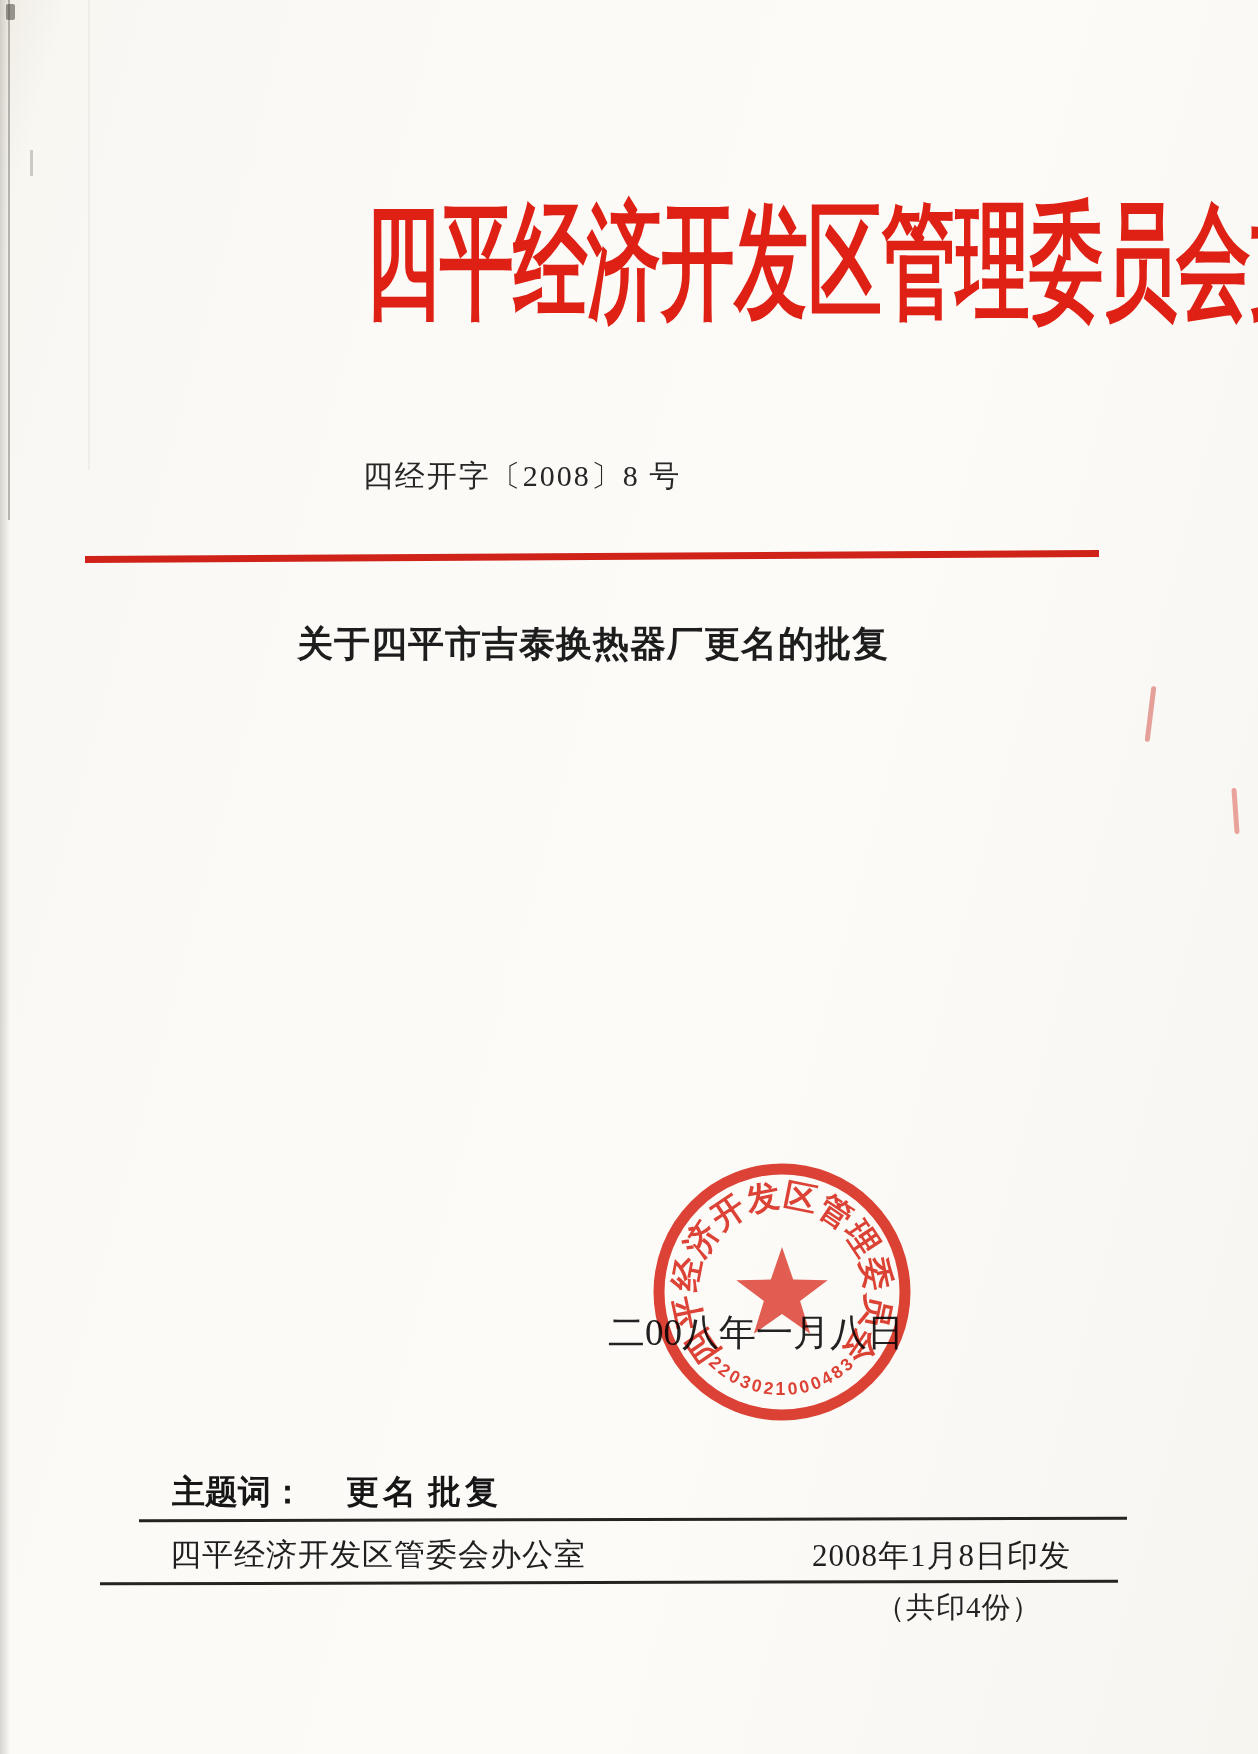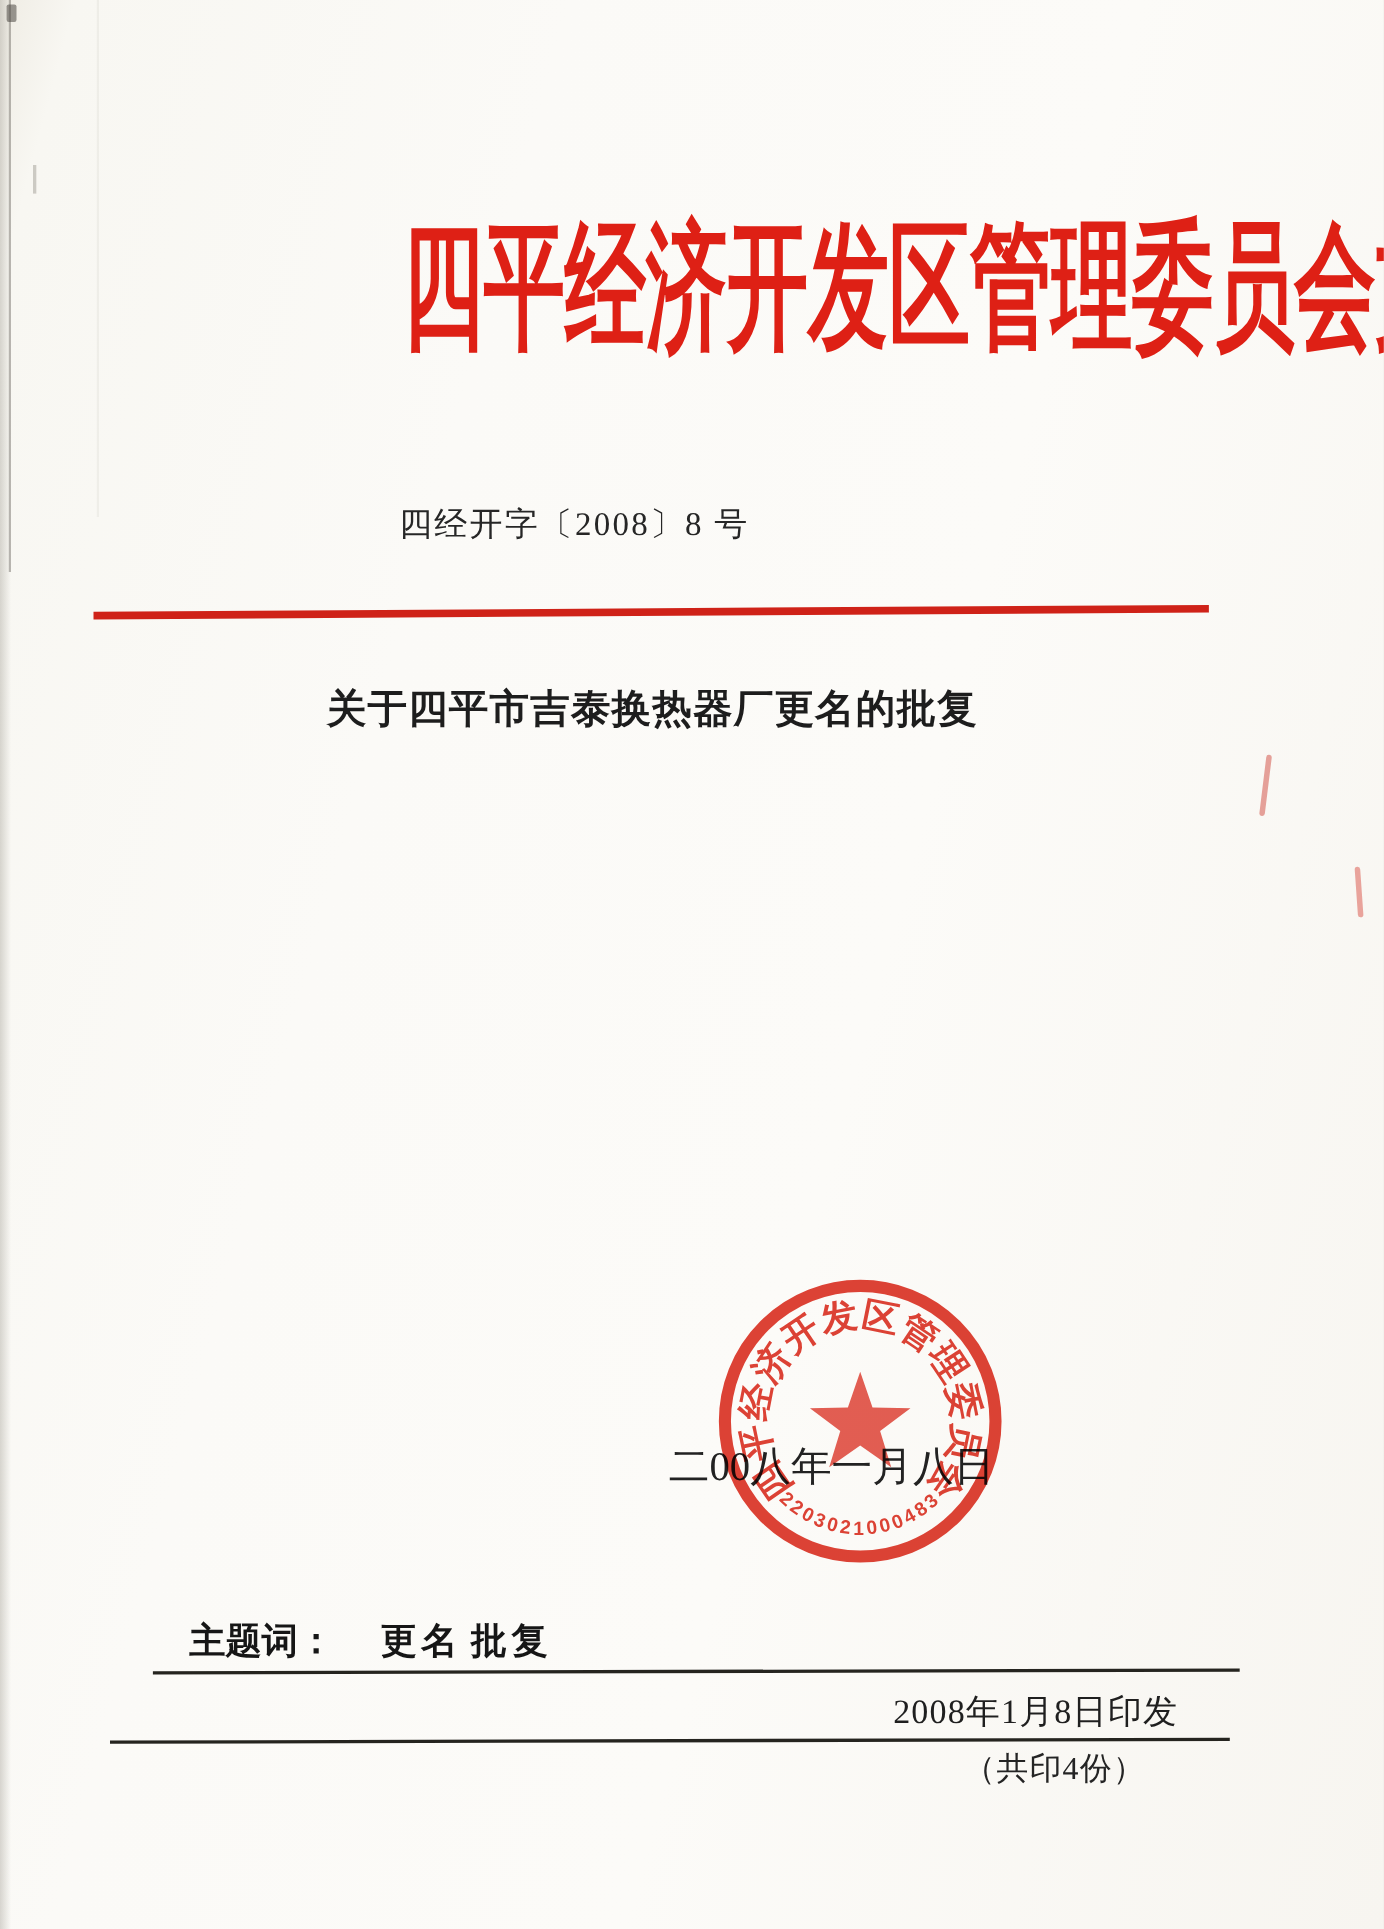--- a/index.html
+++ b/index.html
@@ -117,19 +117,20 @@
   </svg>
 
   <div class="subject-row">
     <span class="subject-label">主题词：</span>
     <span class="subject-term-a">更名</span>
     <span class="subject-term-b">批复</span>
   </div>
 
   <div class="sep-line-1"></div>
 
+  <div class="office-name">四平经济开发区管委会办公室</div>
   <div class="print-date">2008年1月8日印发</div>
 
   <div class="sep-line-2"></div>
 
   <div class="copies-note">（共印4份）</div>
 
 </div>
 
 </body></html>

